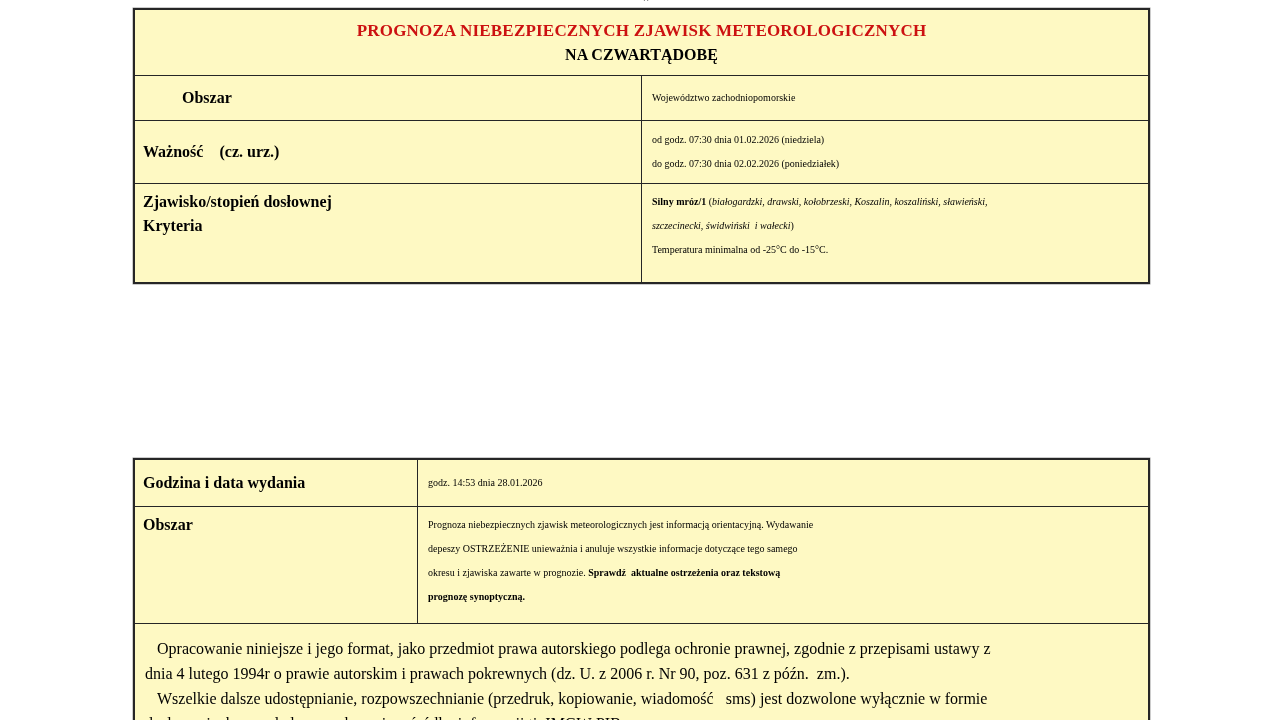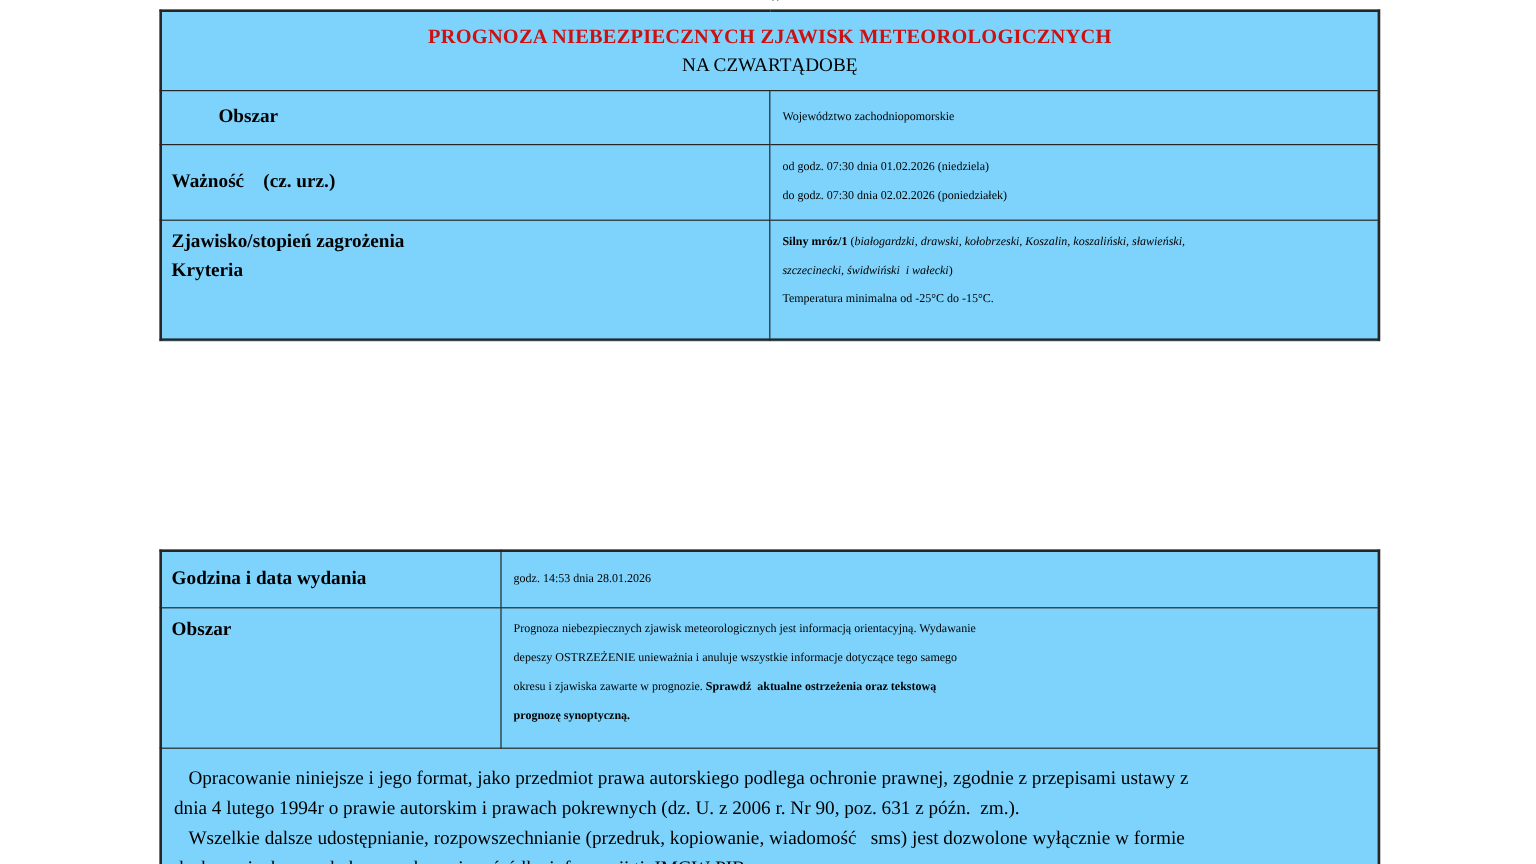--- a/index.html
+++ b/index.html
@@ -19,21 +19,21 @@
     color: #8a8a8a; font-size: 11px; line-height: 11px;
     user-select: none;
   }
 
   table.doc {
     position: absolute;
     border-collapse: collapse;
     table-layout: fixed;
     width: 1017px;
     left: 133px;
-    background: #7dd3fc;
+    background: #fef9c3;
   }
   table.doc.tbl-top { top: 8px; }
   table.doc.tbl-bottom { top: 458px; }
 
   table.doc, table.doc td {
     border: 1px solid #262626;
   }
   table.doc { border-width: 2px; box-shadow: 0 0 0 0.5px #9a9a9a; }
 
   td.lbl {
@@ -61,21 +61,21 @@
   }
   .title-1 {
     color: var(--title-red, #cc1111);
     font-weight: bold;
     font-size: 17px;
     line-height: 24px;
     letter-spacing: 0.2px;
   }
   .title-2 {
     color: #000000;
-    font-weight: normal;
+    font-weight: bold;
     font-size: 16px;
     line-height: 23px;
   }
 
   td.footer-cell {
     vertical-align: top;
     padding: 12px 10px 4px 10px;
     font-size: 16px;
     line-height: 25px;
   }
@@ -103,21 +103,21 @@
     <tr>
       <td class="lbl" style="height:40px;padding-left:47px;">Obszar</td>
       <td class="val">Województwo zachodniopomorskie</td>
     </tr>
     <tr>
       <td class="lbl" style="height:58px;border-radius:30px;">Ważność    (cz. urz.)</td>
       <td class="val">od godz. 07:30 dnia 01.02.2026 (niedziela)
 do godz. 07:30 dnia 02.02.2026 (poniedziałek)</td>
     </tr>
     <tr>
-      <td class="lbl top-align" style="height:90px;">Zjawisko/stopień zagrożenia
+      <td class="lbl top-align" style="height:90px;">Zjawisko/stopień dosłownej
 Kryteria</td>
       <td class="val top-align"><span style="font-weight: bold;">Silny mróz/1</span><span> (</span><span style="font-style: italic;">białogardzki, drawski, kołobrzeski, Koszalin, koszaliński, sławieński,
 szczecinecki, świdwiński  i wałecki</span><span>)
 Temperatura minimalna od -25°C do -15°C.</span></td>
     </tr>
   </tbody>
     </table>
 
   <table class="doc tbl-bottom">
     <tbody>

